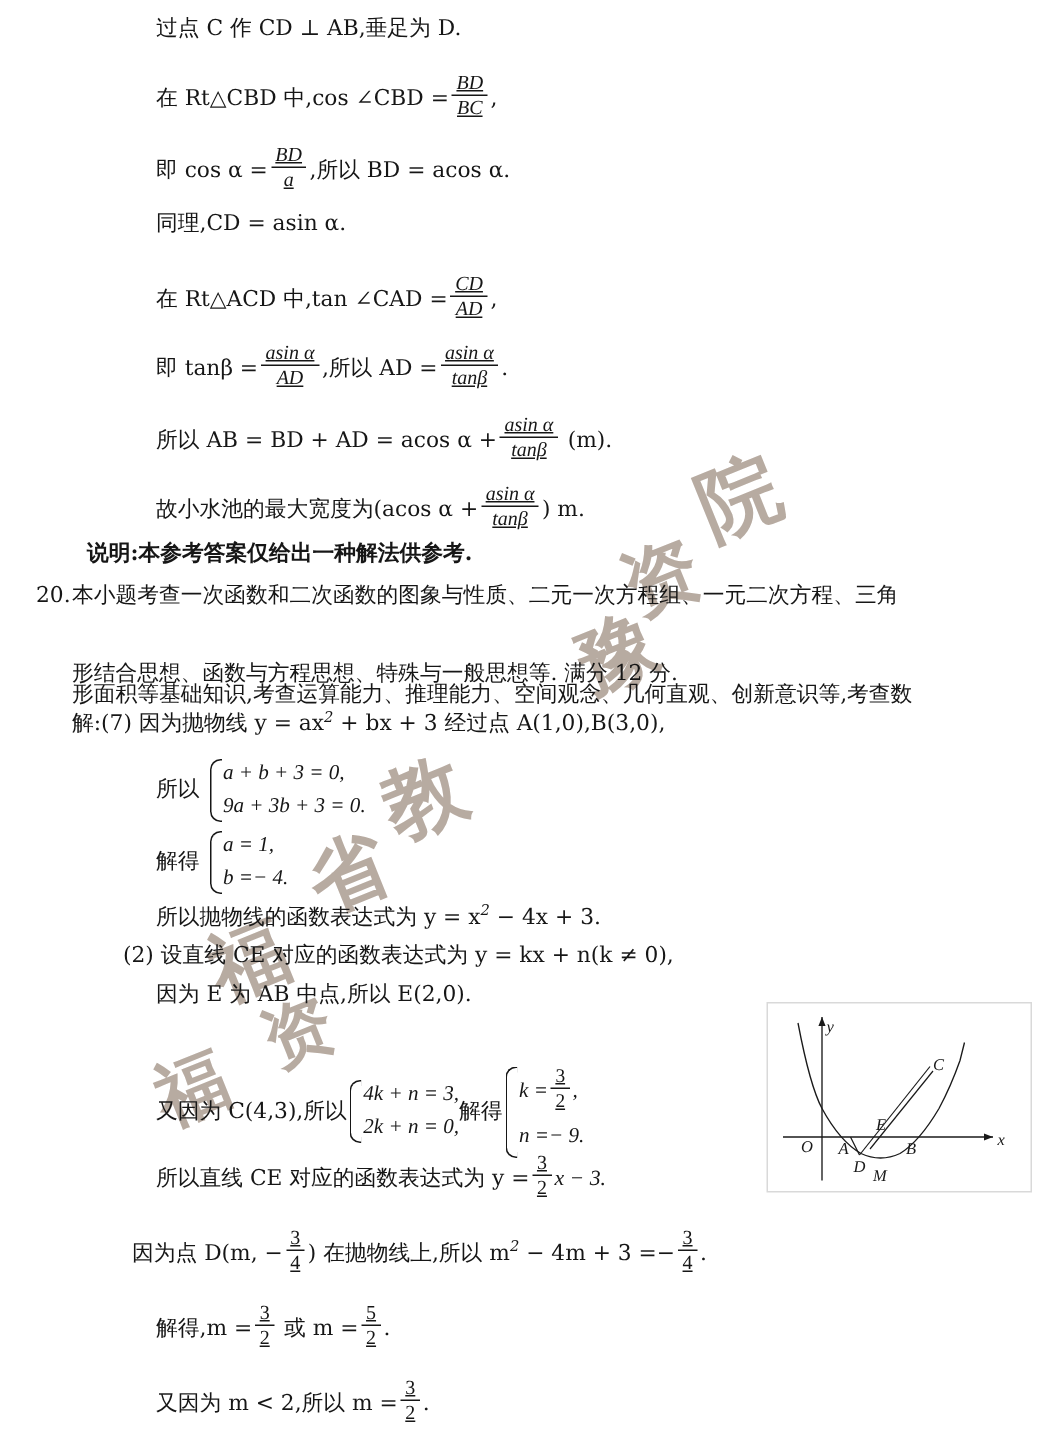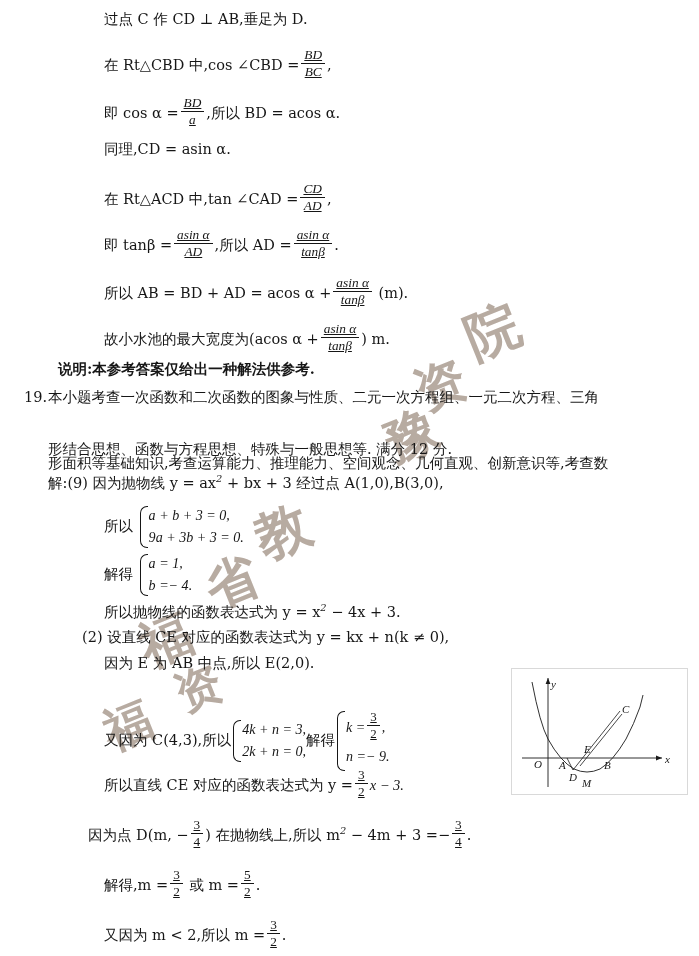--- a/index.html
+++ b/index.html
@@ -140,34 +140,34 @@
 
   <div class="line cn" style="left:104px; top:322px;">
     <span>故小水池的最大宽度为(acos α +</span><span class="frac"><span class="num mi">asin α</span><span class="den mi">tanβ</span></span><span>) m.</span>
   </div>
 
   <div class="line cn" style="left:58px; top:362px; font-weight:bold;">
     <span>说明:本参考答案仅给出一种解法供参考.</span>
   </div>
 
   <div class="line cn" style="left:24px; top:390px;">
-    <span>19.</span>
+    <span>20.</span>
   </div>
   <div class="line cn" style="left:48px; top:390px;">
     <span>本小题考查一次函数和二次函数的图象与性质、二元一次方程组、一元二次方程、三角</span>
   </div>
   <div class="line cn" style="left:48px; top:416px;margin-top:40px;">
     <span>形面积等基础知识,考查运算能力、推理能力、空间观念、几何直观、创新意识等,考查数</span>
   </div>
   <div class="line cn" style="left:48px; top:442px;">
     <span>形结合思想、函数与方程思想、特殊与一般思想等. 满分 12 分.</span>
   </div>
 
   <div class="line cn" style="left:48px; top:474px;">
-    <span>解:(9) 因为抛物线 y = ax</span><span class="sup">2</span><span> + bx + 3 经过点 A(1,0),B(3,0),</span>
+    <span>解:(7) 因为抛物线 y = ax</span><span class="sup">2</span><span> + bx + 3 经过点 A(1,0),B(3,0),</span>
   </div>
 
   <div class="line cn" style="left:104px; top:505px;">
     <span>所以</span>
     <span class="sys">
       <span class="row mi">a + b + 3 = 0,</span>
       <span class="row mi">9a + 3b + 3 = 0.</span>
     </span>
   </div>
 

